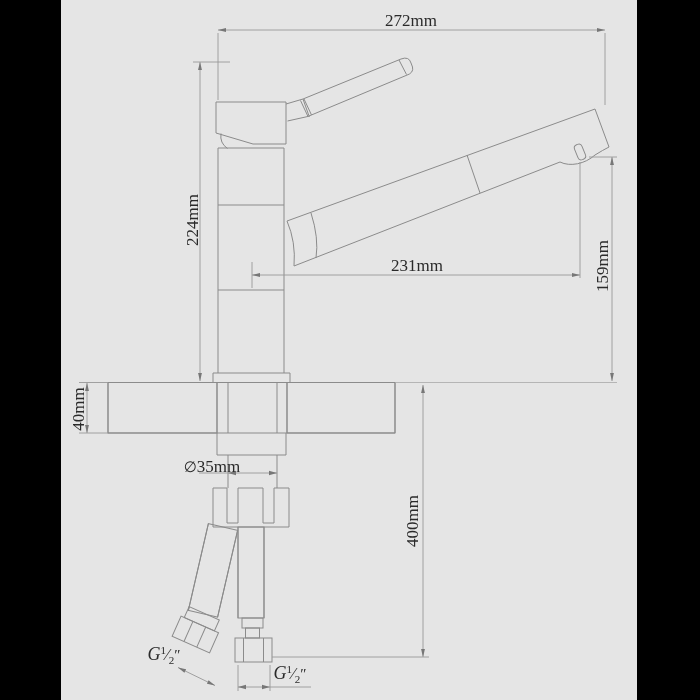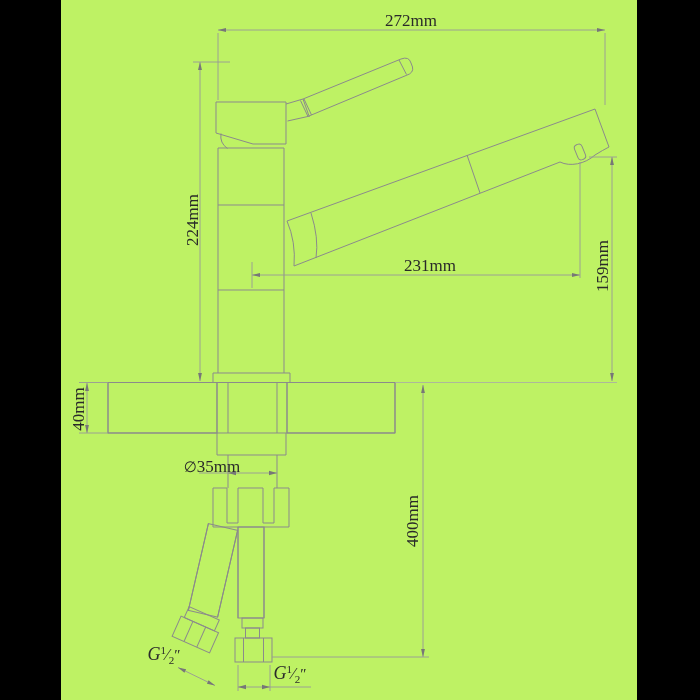--- a/index.html
+++ b/index.html
@@ -1,16 +1,16 @@
 <!DOCTYPE html>
 <html><head>
 <meta charset="utf-8">
 <style>
   html,body{margin:0;padding:0;background:#fff;}
-  #canvas{position:relative;width:700px;height:700px;background:#bef264;overflow:hidden;
+  #canvas{position:relative;width:700px;height:700px;background:#e5e5e5;overflow:hidden;
           font-family:"Liberation Serif","DejaVu Serif",serif;}
   .bar{position:absolute;top:0;height:700px;background:#000;}
   #bar-left{left:0;width:61px;}
   #bar-right{left:637px;width:63px;}
   svg{position:absolute;left:0;top:0;}
   svg path,svg rect,svg line,svg polyline{fill:none;stroke:#8b8b8b;stroke-width:1;}
   svg .dim{stroke:#979797;stroke-width:0.9;}
   svg .thin{stroke:#a8a8a8;stroke-width:0.8;}
   svg .arrow{fill:#777;stroke:none;}
   .lbl{position:absolute;color:#2a2a2a;font-size:17px;white-space:nowrap;
@@ -161,21 +161,21 @@
 
     <g>
       <path class="dim" d="M178,667.5 L215,685.5" marker-start="url(#aS)" marker-end="url(#aE)"></path>
     </g>
   </svg>
 
   <span class="lbl" style="left:411px;top:20px;">272mm</span>
 
   <span class="lbl vlbl" style="left:192px;top:220px;">224mm</span>
 
-  <span class="lbl" style="left:430px;top:265px;">231mm</span>
+  <span class="lbl" style="left:417px;top:265px;">231mm</span>
 
   <span class="lbl vlbl" style="left:602px;top:266px;">159mm</span>
 
   <span class="lbl vlbl" style="left:78px;top:409px;">40mm</span>
 
   <span class="lbl" style="left:170px;top:466px;margin-left:42px;"><span class="dia">∅</span><span>35mm</span></span>
 
   <span class="lbl vlbl" style="left:412px;top:521px;">400mm</span>
 
   <span class="lbl frac" style="left:164px;top:655px;"><span class="g">G</span><sup>1</sup><span class="sl">⁄</span><sub>2</sub><span class="in">″</span></span>

